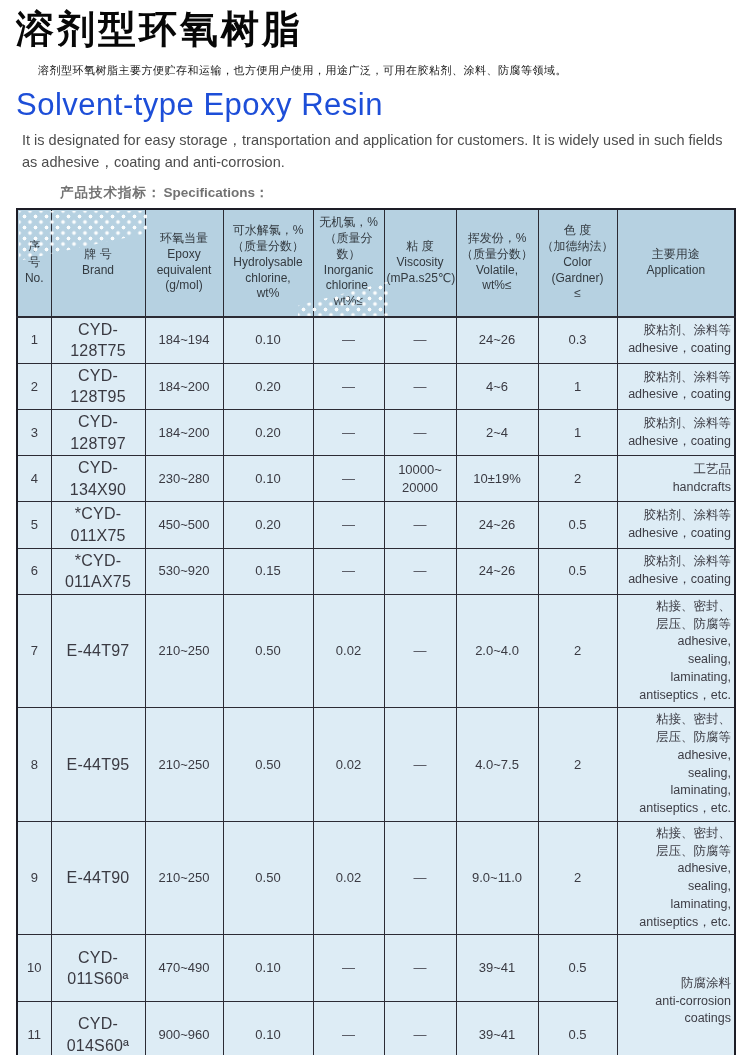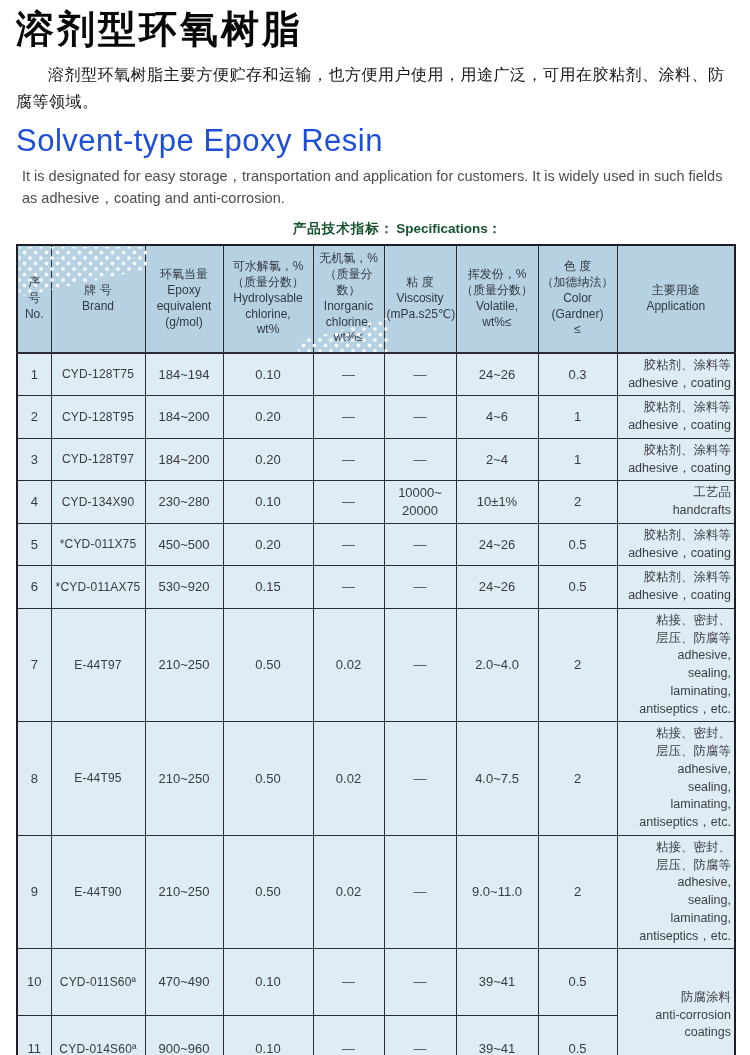--- a/index.html
+++ b/index.html
@@ -2,26 +2,26 @@
 <html><head>
 <meta charset="utf-8">
 <style>
   html,body{margin:0;padding:0;background:#ffffff;}
   body{font-family:"Liberation Sans","DejaVu Sans",sans-serif;color:#1c1c1c;}
   .page{position:relative;width:750px;height:1055px;background:#fff;box-sizing:border-box;
         padding:6px 16px 0 16px;overflow:hidden;}
 
   .title-zh{margin:2px 0 0 0;font-size:38px;line-height:1.15;font-weight:900;
             letter-spacing:3px;color:#070707;}
-  .intro-zh{margin:9px 0 0 0;font-size:16px;line-height:1.72;color:#161616;
+  .intro-zh{margin:9px 0 0 0;font-size:11px;line-height:1.72;color:#161616;
             text-indent:2em;letter-spacing:0.5px;}
   .title-en{margin:8px 0 0 0;font-size:31px;line-height:1.1;font-weight:400;
             color:#1d4ed8;letter-spacing:0.5px;}
   .intro-en{margin:7px 0 0 6px;font-size:14.5px;line-height:1.55;color:#4c4c4c;}
-  .spec-line{margin:10px 0 6px 44px;font-size:13.5px;color:#14532d;text-align:center;}
+  .spec-line{margin:10px 0 6px 44px;font-size:13.5px;color:#737373;}
   .spec-line .zh{font-weight:700;letter-spacing:1px;}
   .spec-line .en{font-weight:600;margin-left:2px;}
 
   .table-wrap{position:relative;margin-top:2px;}
   table.spec{border-collapse:collapse;table-layout:fixed;width:718px;
              border:2px solid #1d1d26;}
   table.spec th,table.spec td{border:1px solid #2b2b34;white-space:pre-line;
              vertical-align:middle;text-align:center;padding:1px 2px;
              overflow:hidden;}
   table.spec thead tr{height:108px;}
@@ -31,21 +31,21 @@
   
   table.spec tbody tr{height:39px;}
   table.spec tbody tr:nth-child(7),
   table.spec tbody tr:nth-child(8),
   table.spec tbody tr:nth-child(9){height:104px;}
   table.spec tbody tr:nth-child(10),
   table.spec tbody tr:nth-child(11){height:67px;}
 
   table.spec td.app-cell{text-align:right;font-size:12.5px;line-height:1.42;
              padding:3px 3px 3px 7px;color:#3d3d45;}
-  table.spec td.cell-brand{font-size:12px;letter-spacing:0.2px;}
+  table.spec td.cell-brand{font-size:16px;letter-spacing:0.2px;}
   table.spec td.dash{color:#4a4a55;}
 
   
   .dots{position:absolute;pointer-events:none;
         background-image:
           radial-gradient(circle, rgba(255,255,255,0.95) 1.7px, rgba(255,255,255,0) 2.2px),
           radial-gradient(circle, rgba(255,255,255,0.95) 1.7px, rgba(255,255,255,0) 2.2px);
         background-size:11px 11px;background-position:0 0,5.5px 5.5px;}
   .dots-topleft{left:3px;top:3px;width:128px;height:50px;
         clip-path:polygon(0 0,100% 0,100% 45%,0 100%);}
@@ -157,21 +157,21 @@
 adhesive，coating</td>
           </tr>
           <tr>
             <td>4</td>
             <td class="cell-brand">CYD-134X90</td>
             <td>230~280</td>
             <td>0.10</td>
             <td class="dash">—</td>
             <td>10000~
 20000</td>
-            <td>10±1%</td>
+            <td>10±19%</td>
             <td>2</td>
             <td class="app-cell">工艺品
 handcrafts</td>
           </tr>
           <tr>
             <td>5</td>
             <td class="cell-brand">*CYD-011X75</td>
             <td>450~500</td>
             <td>0.20</td>
             <td class="dash">—</td>

